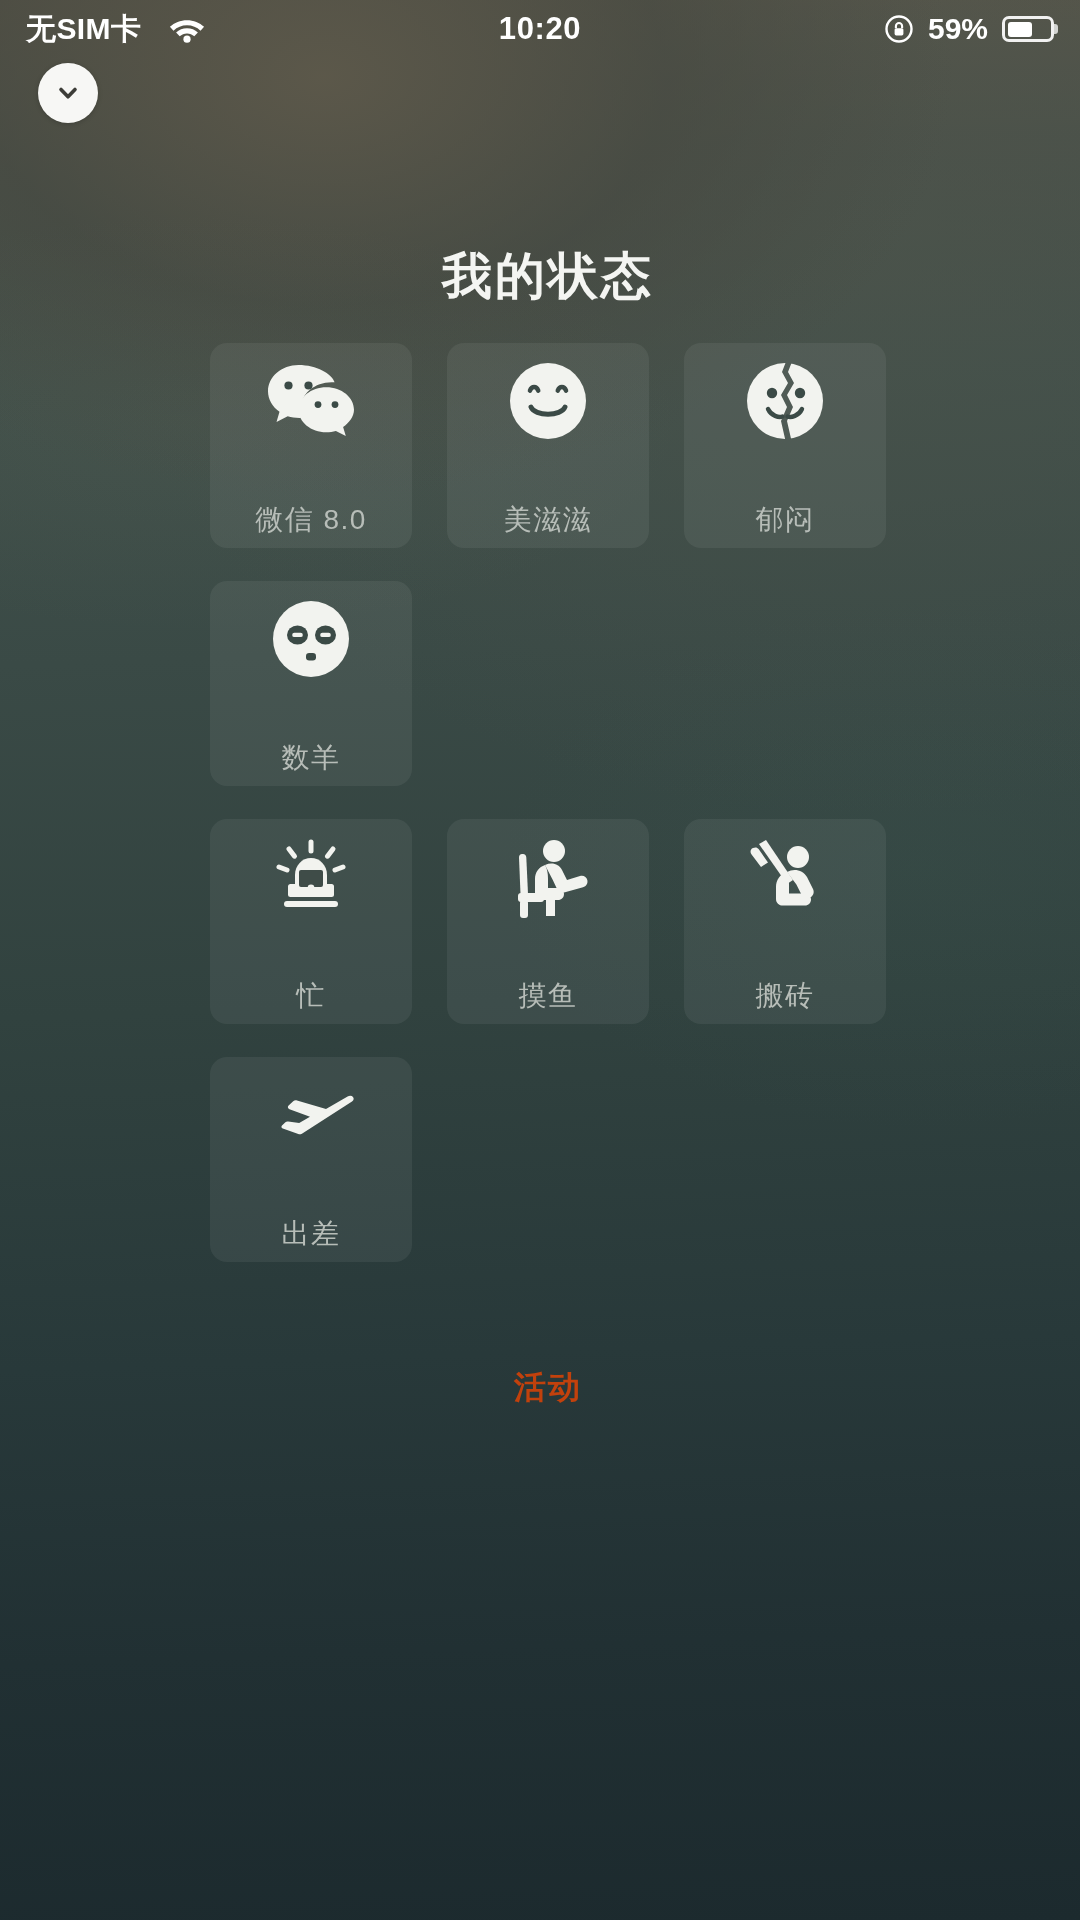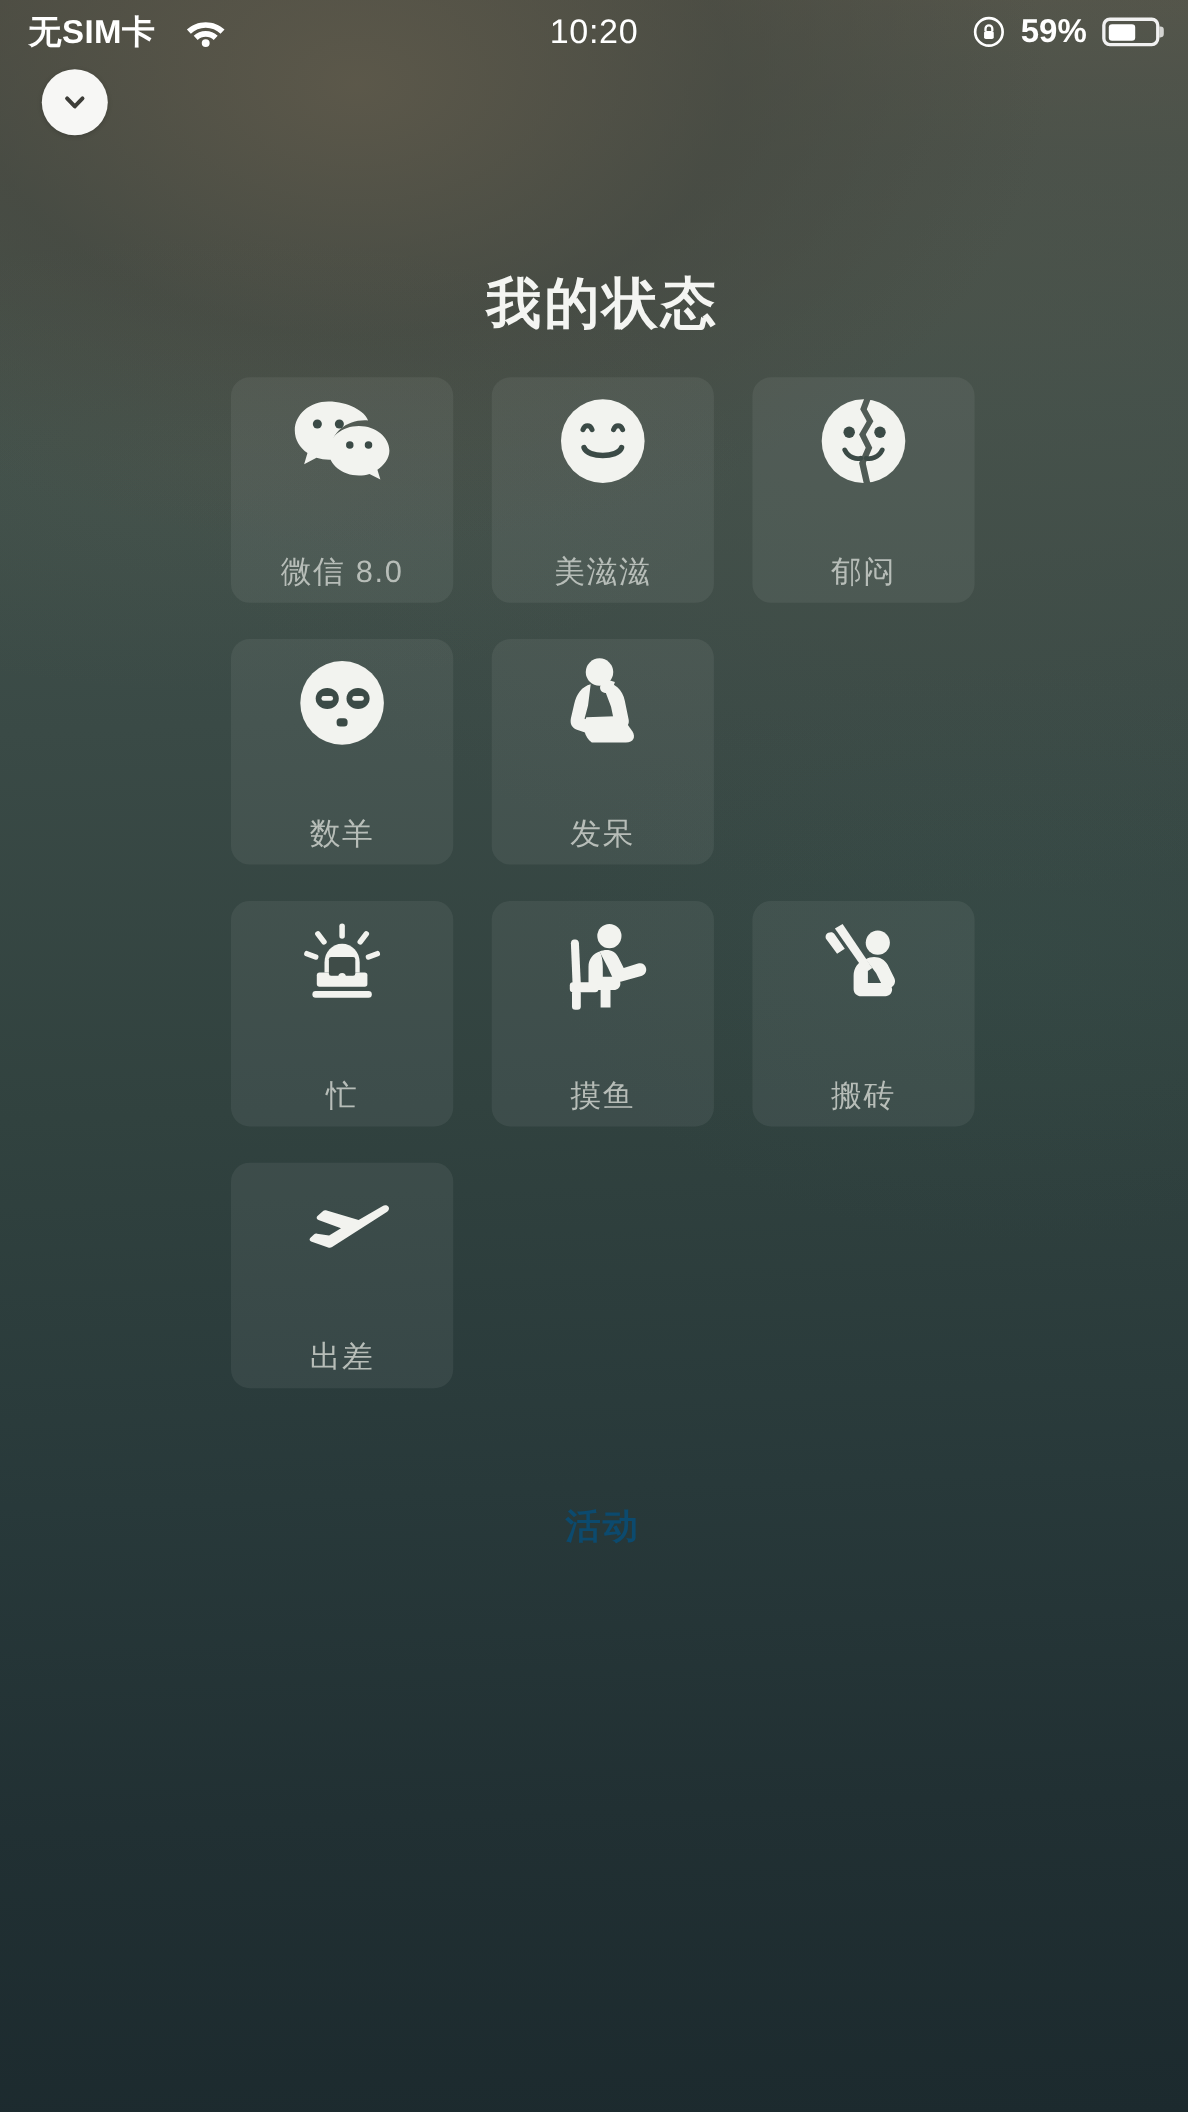--- a/index.html
+++ b/index.html
@@ -27,21 +27,21 @@
   
   .statusbar{
     position:relative; z-index:5;
     height:58px;
     display:flex; align-items:center;
     padding:0 26px;
     color:#fff;
   }
   .sb-left{ display:flex; align-items:center; gap:27px; flex:1; }
   .sb-carrier{ font-size:30px; font-weight:700; letter-spacing:0.4px; white-space:nowrap; }
-  .sb-center{ flex:0 0 auto; font-size:31px; font-weight:400; letter-spacing:0.6px; }
+  .sb-center{ flex:0 0 auto; font-size:31px; font-weight:700; letter-spacing:0.6px; }
   .sb-right{ display:flex; align-items:center; gap:14px; flex:1; justify-content:flex-end; }
   .sb-pct{ font-size:30px; font-weight:700; }
   .wifi-icon{ display:block; }
   .battery{
     width:52px; height:26px;
     border:3px solid rgba(255,255,255,0.92);
     border-radius:7px;
     position:relative;
     display:flex; align-items:center;
     padding:2.5px;
@@ -115,21 +115,21 @@
   }
   .card .card-label{
     color:#b7bdb8;
     font-size:28px;
     letter-spacing:1.5px;
     font-weight:400;
   }
 
   .bottom-header{
     text-align:center;
-    color:#0c4a6e;
+    color:#c2410c;
     font-size:32px;
     font-weight:700;
     letter-spacing:2px;
     margin-top:104px;
   }
   svg{ display:block; }
 </style>
 </head>
 <body>
 
@@ -236,32 +236,20 @@
           <ellipse cx="28.5" cy="38" rx="10.5" ry="9.5" fill="#3b4a46"></ellipse>
           <ellipse cx="56.5" cy="38" rx="10.5" ry="9.5" fill="#3b4a46"></ellipse>
           <rect x="23.2" y="35.7" width="10.6" height="4.4" rx="2.2" fill="#f2f3ef"></rect>
           <rect x="51.2" y="35.7" width="10.6" height="4.4" rx="2.2" fill="#f2f3ef"></rect>
           <rect x="37" y="56" width="10" height="7.5" rx="3.2" fill="#3b4a46"></rect>
         </svg>
       </div>
       <div class="card-label">数羊</div>
     </div>
 
-    <div class="card">
-      <div class="icon-wrap">
-        <svg width="82" height="86" viewBox="0 0 82 86">
-          <circle cx="38" cy="15" r="12.5" fill="#f2f3ef"></circle>
-          <path d="M30 26c-8 2-13 9-15 18l-3 13c-1 5 1 9 5.5 10.5l8 2.6c3.5 1.1 6.6-.6 7.6-3.8 1-3.3-.8-6.4-4.1-7.4l-4.6-1.5 3.2-12" fill="#f2f3ef"></path>
-          <path d="M40 24c12 0 19 7 21 17l3.5 17c.8 4-1.3 7.4-5 8.2-3.8.8-7.2-1.4-8-5.2l-3-14.5" fill="#f2f3ef"></path>
-          <path d="M26 56 C22 64 24 74 31 79 L62 79 C69 79 71 74 68 69 L58 55 Z" fill="#f2f3ef"></path>
-          <path d="M52 24c-6-3-11-1-13 3-1.5 3 .5 6.5 4 7 3.5.5 6-1.5 7-4" fill="#f2f3ef"></path>
-        </svg>
-      </div>
-      <div class="card-label">发呆</div>
-    </div>
 
   </div>
 
 
   <div class="grid">
 
     <div class="card">
       <div class="icon-wrap">
         <svg width="86" height="86" viewBox="0 0 86 86">
           <path d="M43 24c9 0 16 7.5 16 17v9H27v-9c0-9.5 7-17 16-17z" fill="#f2f3ef"></path>

